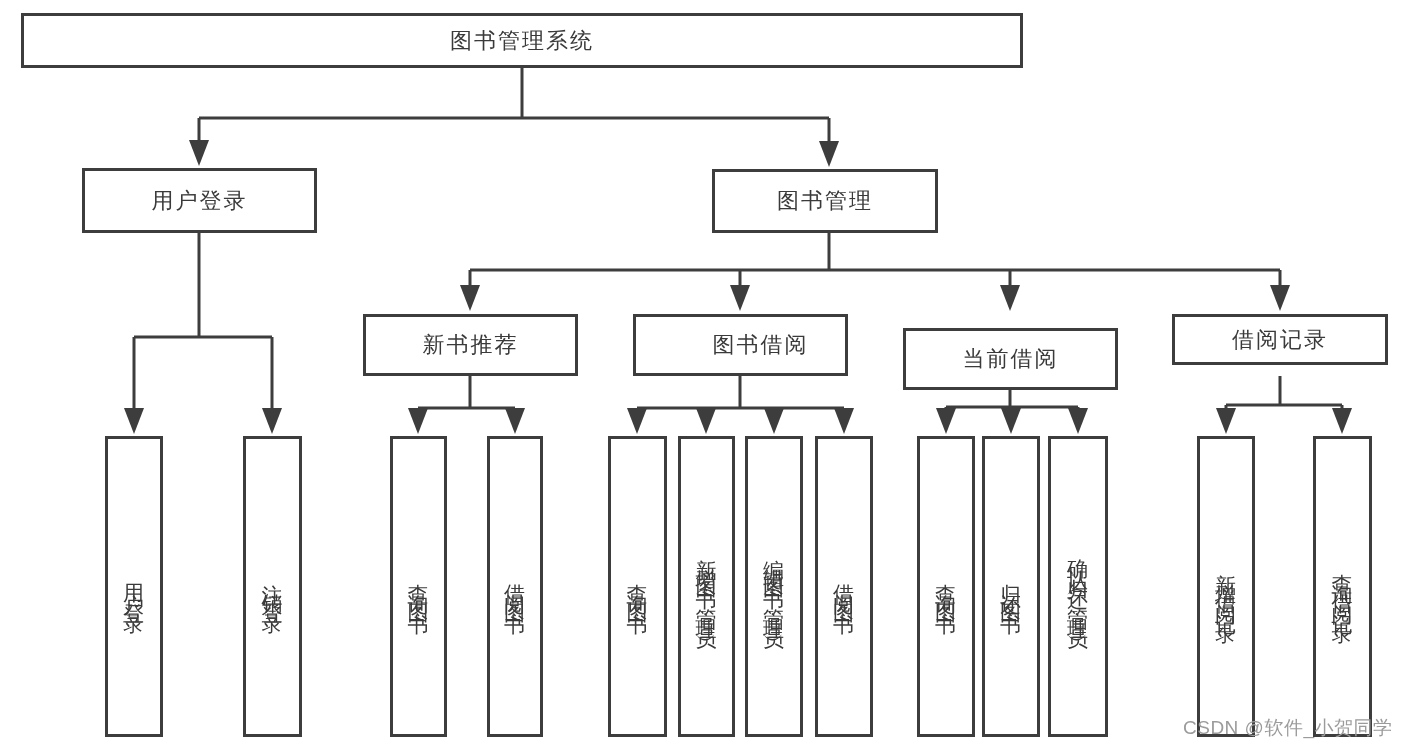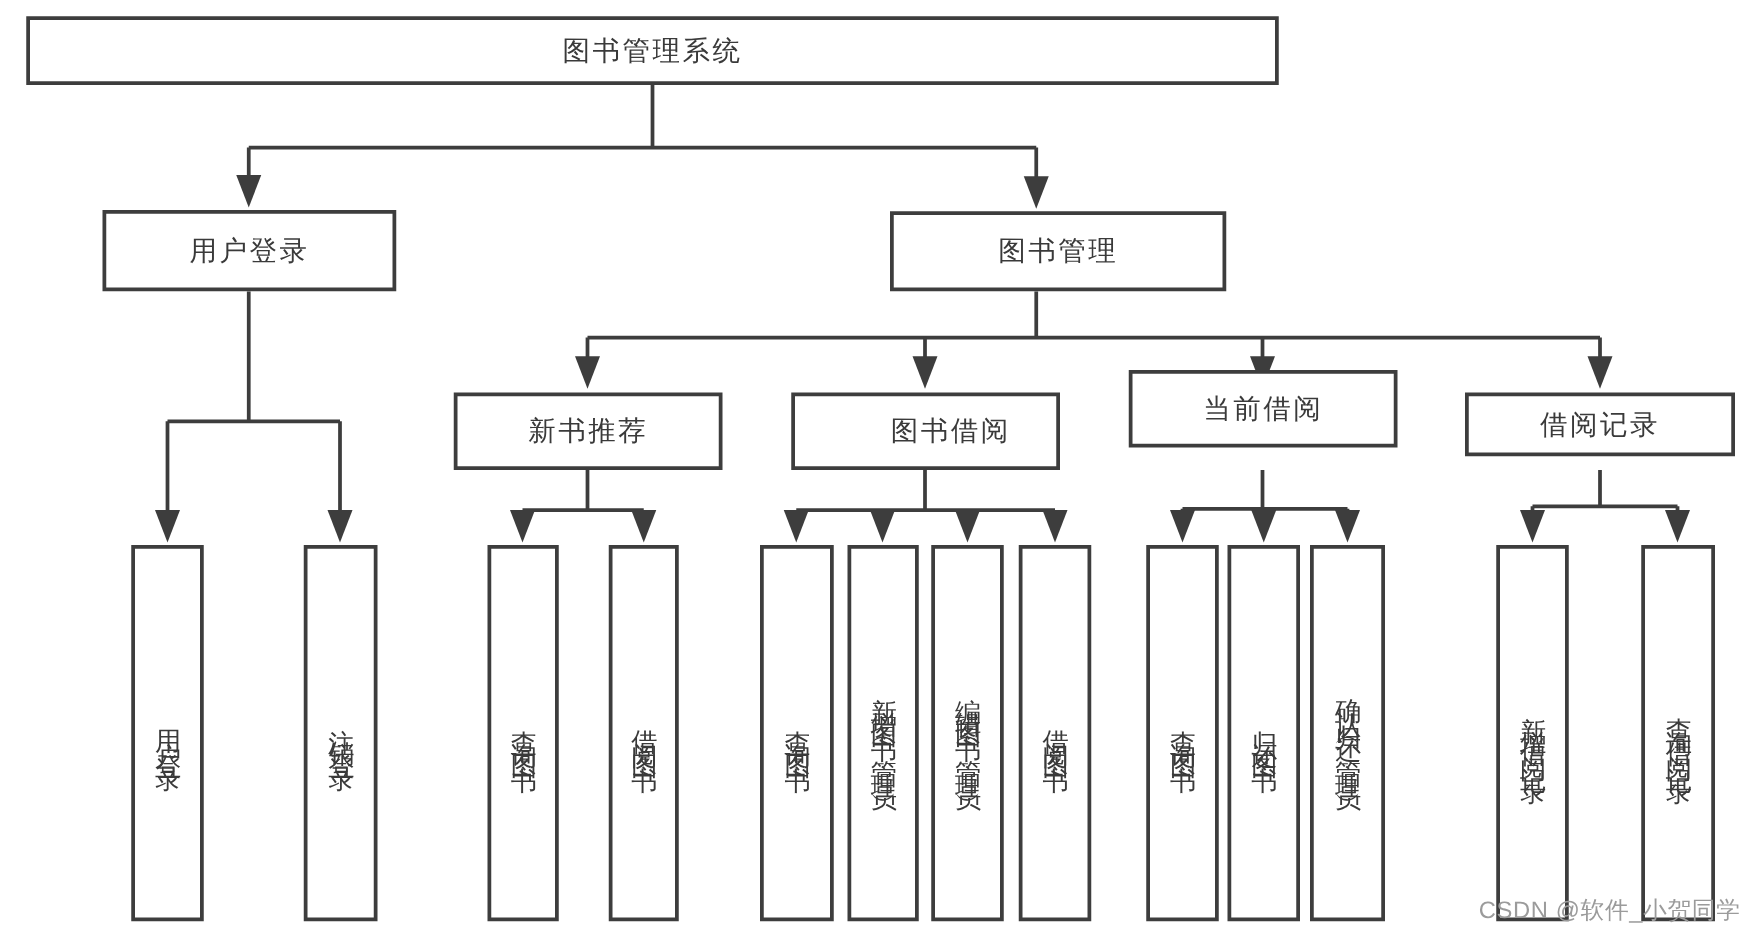--- a/index.html
+++ b/index.html
@@ -117,31 +117,31 @@
     </g>
   </svg>
 
   <div class="node h" style="left:21px;top:13px;width:1002px;height:55px;">
     <span class="label">图书管理系统</span>
   </div>
 
   <div class="node h" style="left:82px;top:168px;width:235px;height:65px;">
     <span class="label">用户登录</span>
   </div>
-  <div class="node h" style="left:712px;top:169px;width:269px;height:64px;">
+  <div class="node h" style="left:712px;top:169px;width:226px;height:64px;">
     <span class="label">图书管理</span>
   </div>
 
   <div class="node h" style="left:363px;top:314px;width:215px;height:62px;">
     <span class="label">新书推荐</span>
   </div>
   <div class="node h" style="left:633px;top:314px;width:215px;height:62px;padding-left:40px;">
     <span class="label">图书借阅</span>
   </div>
-  <div class="node h" style="left:903px;top:296px;width:215px;height:62px;">
+  <div class="node h" style="left:903px;top:328px;width:215px;height:62px;">
     <span class="label">当前借阅</span>
   </div>
   <div class="node h" style="left:1172px;top:314px;width:216px;height:51px;">
     <span class="label">借阅记录</span>
   </div>
 
   <div class="node v" style="left:105px;top:436px;width:58px;height:301px;">
     <span class="label">用户登录</span>
   </div>
   <div class="node v" style="left:243px;top:436px;width:59px;height:301px;">

